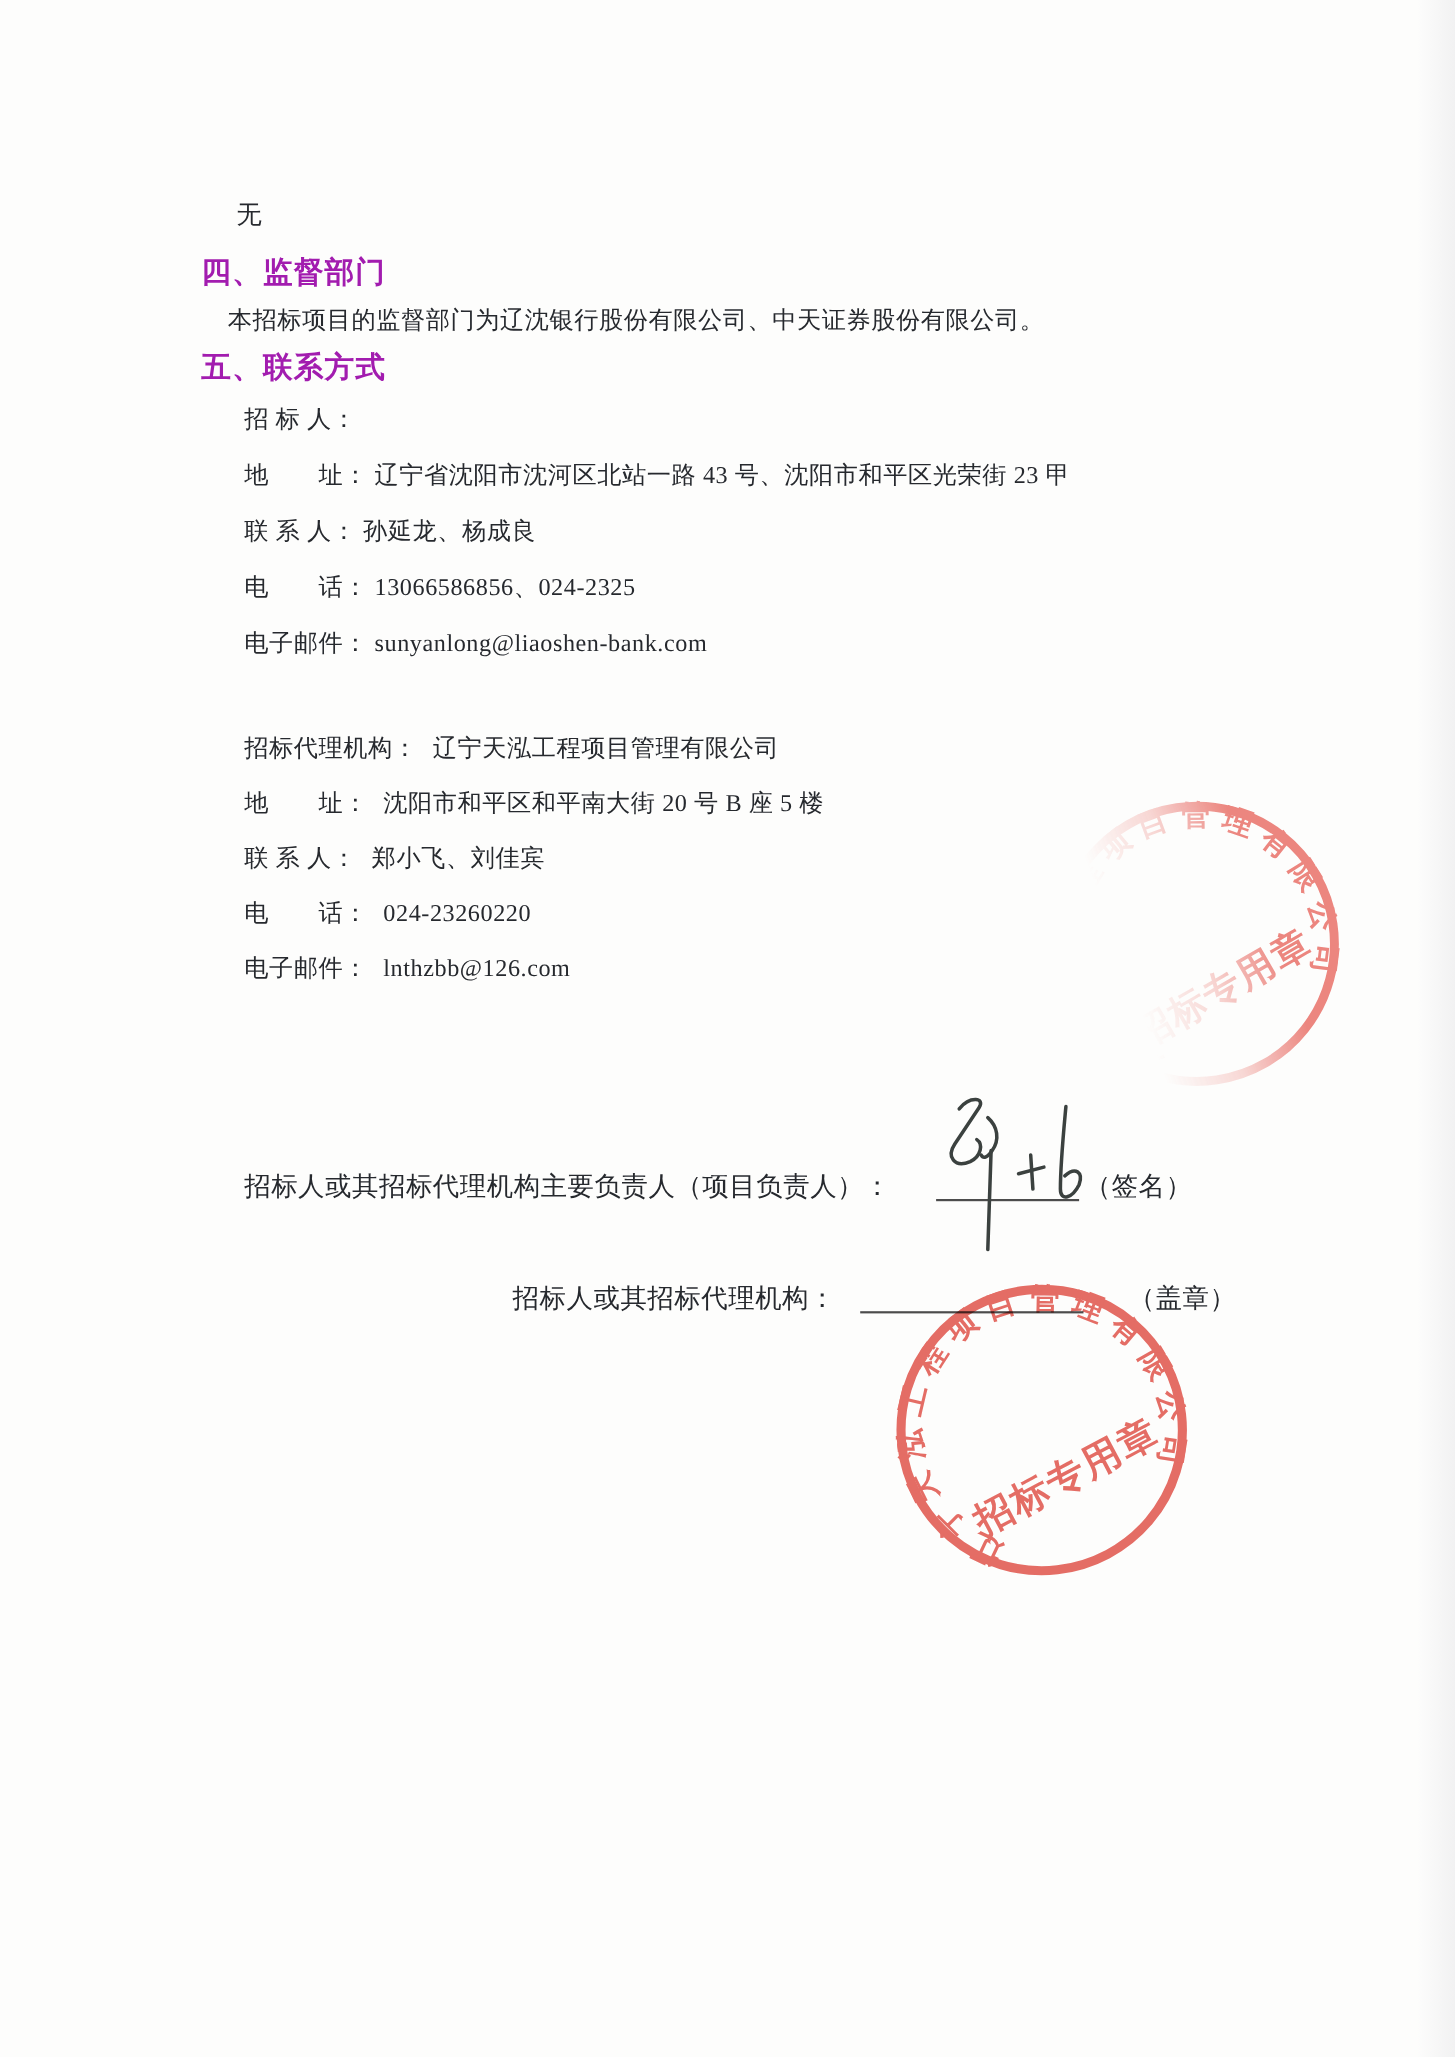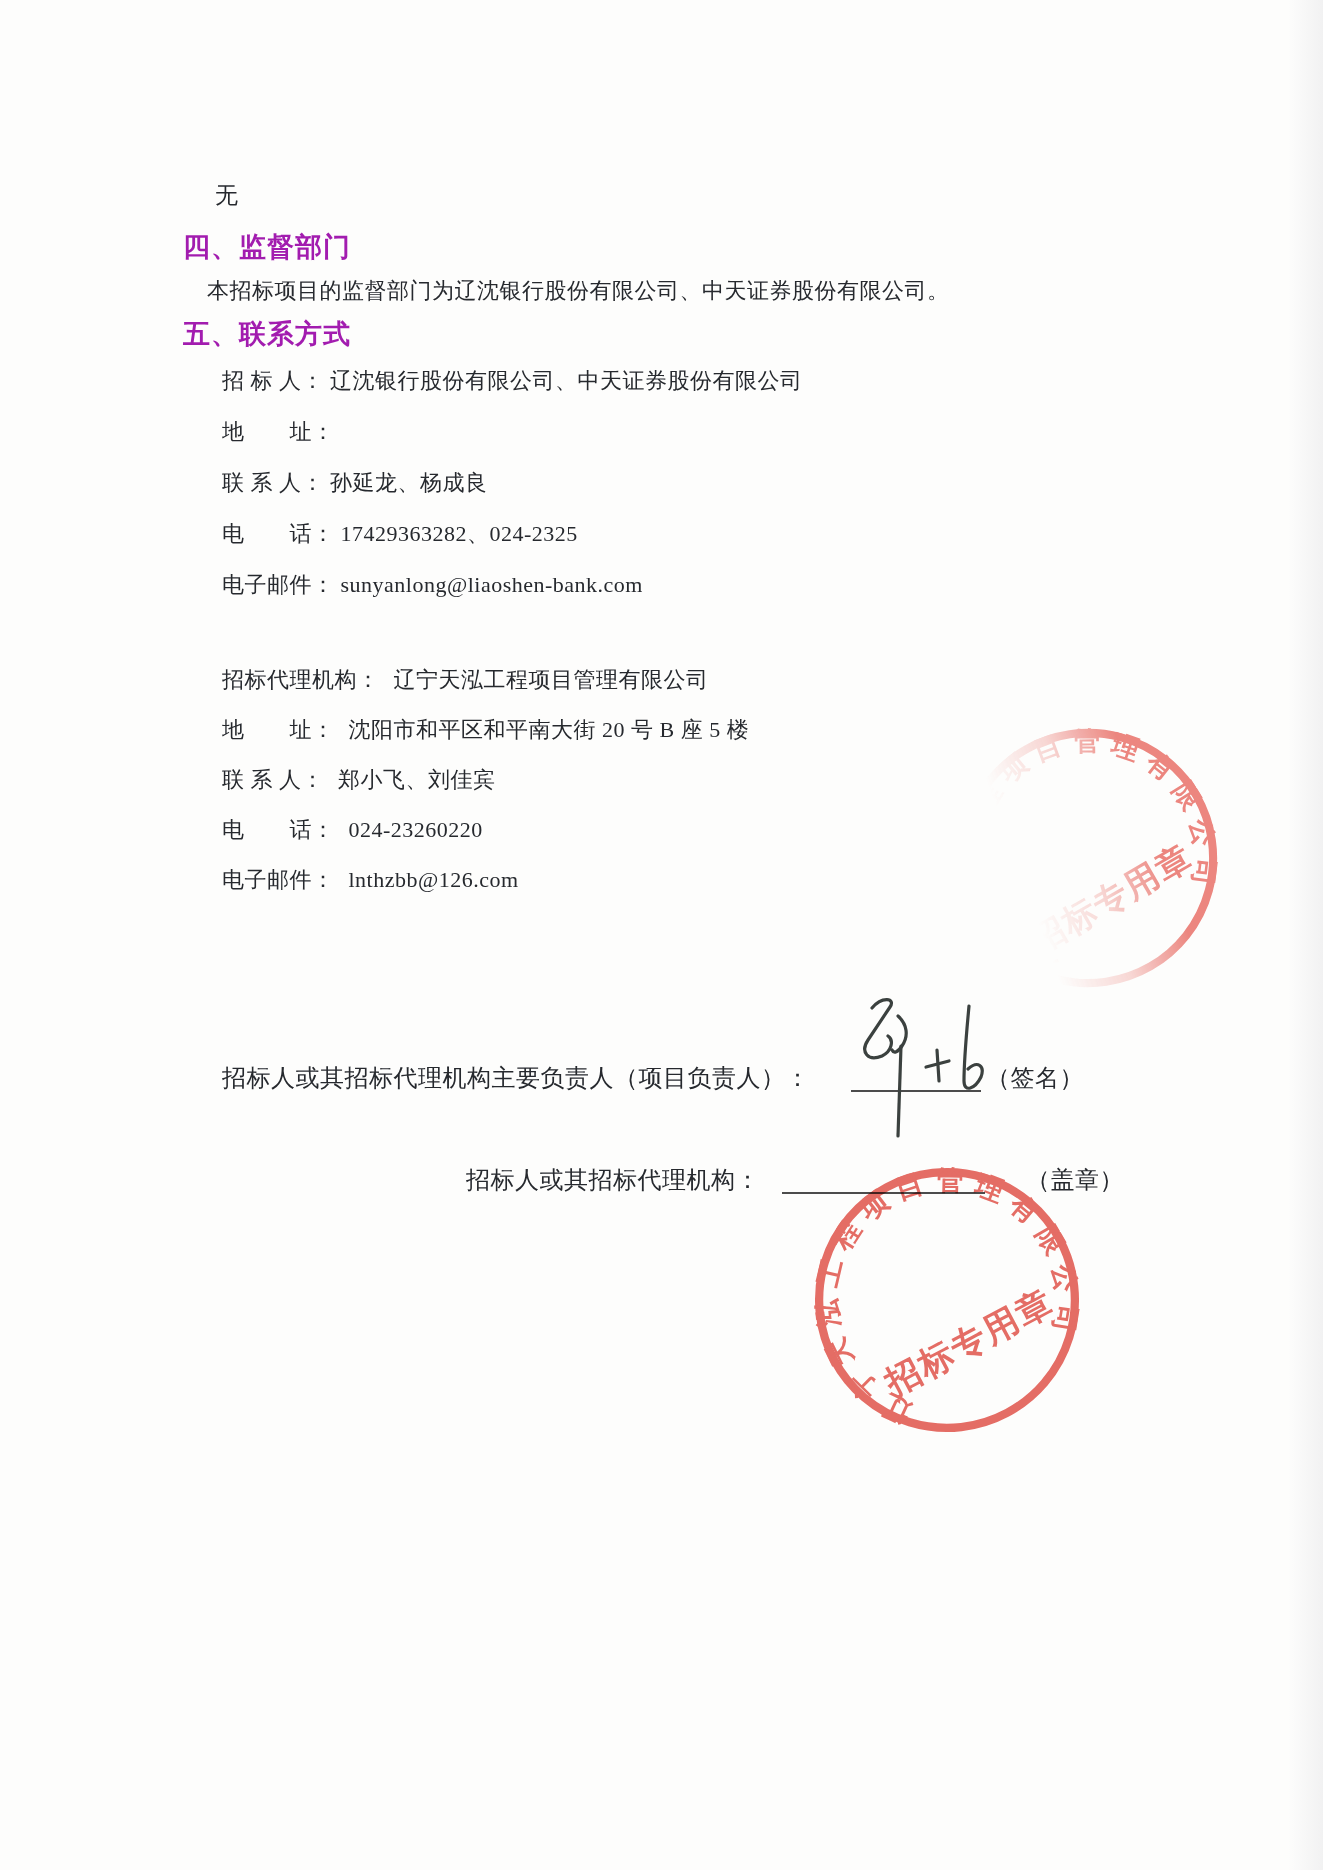--- a/index.html
+++ b/index.html
@@ -68,32 +68,32 @@
 
   <div class="abs none-text">无</div>
 
   <div class="abs heading h4">四、监督部门</div>
   <div class="abs para">本招标项目的监督部门为辽沈银行股份有限公司、中天证券股份有限公司。</div>
   <div class="abs heading h5">五、联系方式</div>
 
   <div class="abs contact-block block1">
     <div class="row">
       <span class="lbl">招 标 人：</span>
-      <span class="val">辽沈银行股份有限公司、中天证券股份有限公司</span>
     </div>
     <div class="row">
       <span class="lbl">地　　址：</span>
+      <span class="val">辽宁省沈阳市沈河区北站一路 43 号、沈阳市和平区光荣街 23 甲</span>
     </div>
     <div class="row">
       <span class="lbl">联 系 人：</span>
       <span class="val">孙延龙、杨成良</span>
     </div>
     <div class="row">
       <span class="lbl">电　　话：</span>
-      <span class="val">17429363282、024-2325</span>
+      <span class="val">13066586856、024-2325</span>
     </div>
     <div class="row">
       <span class="lbl">电子邮件：</span>
       <span class="val">sunyanlong@liaoshen-bank.com</span>
     </div>
   </div>
 
   <div class="abs contact-block block2">
     <div class="row">
       <span class="lbl">招标代理机构：</span>

